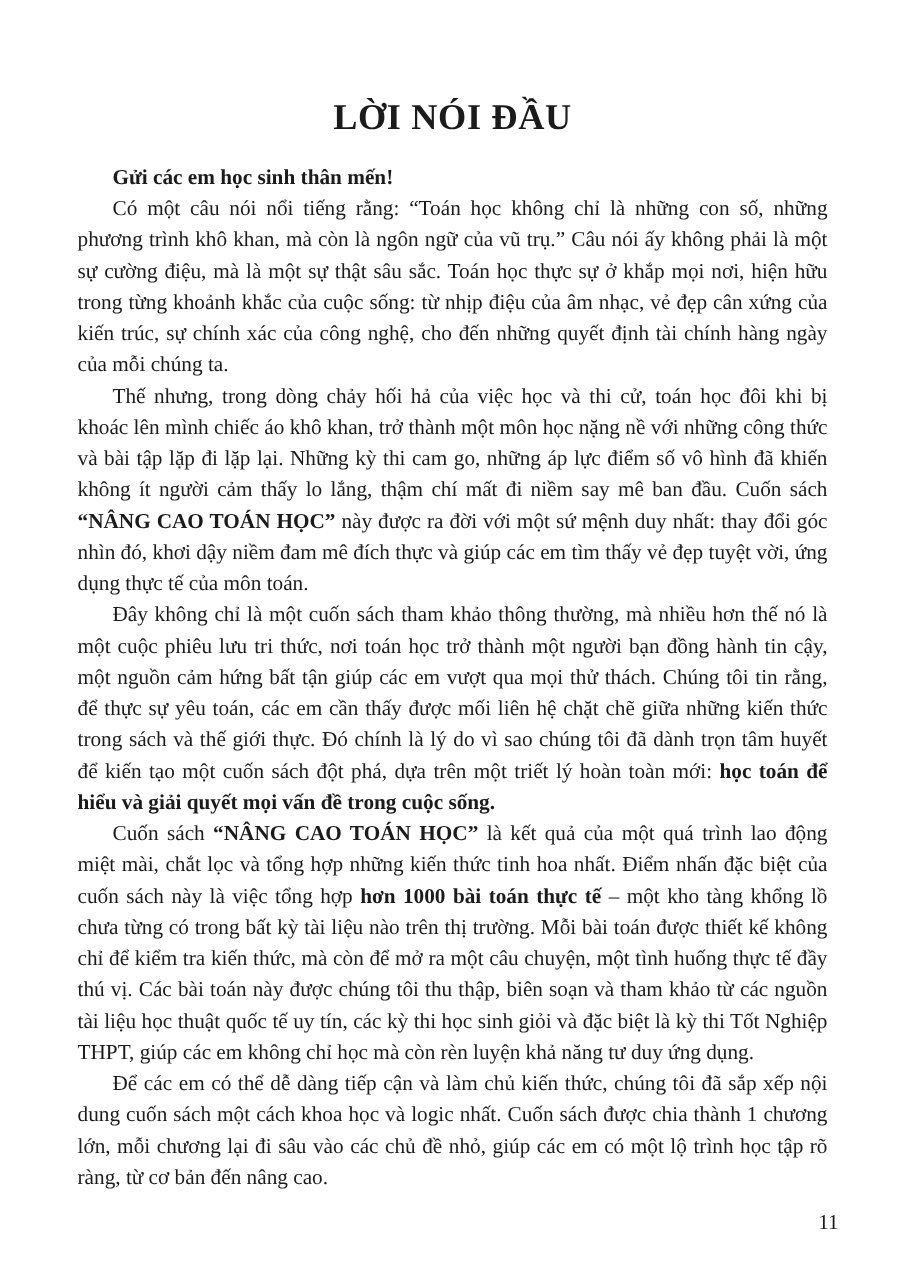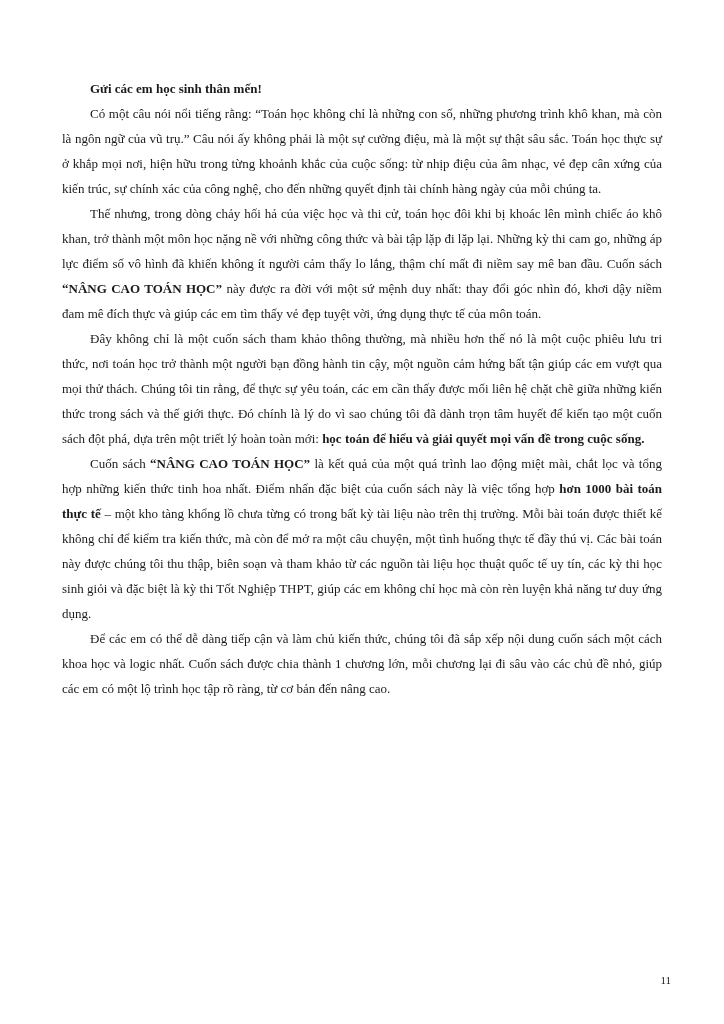--- a/index.html
+++ b/index.html
@@ -22,44 +22,45 @@
   .title {
     margin: 0 0 17px 0;
     font-size: 29px;
     line-height: 1.25;
     font-weight: bold;
     text-align: center;
     letter-spacing: 0.5px;
   }
   .para {
     margin: 0;
-    font-size: 13px;
+    font-size: 17px;
     line-height: 25px;
     text-align: justify;
     text-indent: 28px;
   }
   .salutation {
     font-weight: bold;
   }
   .bold-run {
     font-weight: bold;
   }
   .page-number {
     position: absolute;
     right: 53px;
     bottom: 38px;
-    font-size: 11px;
+    font-size: 17px;
     line-height: 1;
   }
 </style>
 </head>
 <body>
 
 <div class="page">
 
+  <h1 class="title">LỜI NÓI ĐẦU</h1>
 
   <p class="para salutation">Gửi các em học sinh thân mến!</p>
 
   <p class="para"><span>Có một câu nói nổi tiếng rằng: “Toán học không chỉ là những con số, những phương trình khô khan, mà còn là ngôn ngữ của vũ trụ.” Câu nói ấy không phải là một sự cường điệu, mà là một sự thật sâu sắc. Toán học thực sự ở khắp mọi nơi, hiện hữu trong từng khoảnh khắc của cuộc sống: từ nhịp điệu của âm nhạc, vẻ đẹp cân xứng của kiến trúc, sự chính xác của công nghệ, cho đến những quyết định tài chính hàng ngày của mỗi chúng ta.</span></p>
 
   <p class="para"><span>Thế nhưng, trong dòng chảy hối hả của việc học và thi cử, toán học đôi khi bị khoác lên mình chiếc áo khô khan, trở thành một môn học nặng nề với những công thức và bài tập lặp đi lặp lại. Những kỳ thi cam go, những áp lực điểm số vô hình đã khiến không ít người cảm thấy lo lắng, thậm chí mất đi niềm say mê ban đầu. Cuốn sách </span><span class="bold-run">“NÂNG CAO TOÁN HỌC”</span><span> này được ra đời với một sứ mệnh duy nhất: thay đổi góc nhìn đó, khơi dậy niềm đam mê đích thực và giúp các em tìm thấy vẻ đẹp tuyệt vời, ứng dụng thực tế của môn toán.</span></p>
 
   <p class="para"><span>Đây không chỉ là một cuốn sách tham khảo thông thường, mà nhiều hơn thế nó là một cuộc phiêu lưu tri thức, nơi toán học trở thành một người bạn đồng hành tin cậy, một nguồn cảm hứng bất tận giúp các em vượt qua mọi thử thách. Chúng tôi tin rằng, để thực sự yêu toán, các em cần thấy được mối liên hệ chặt chẽ giữa những kiến thức trong sách và thế giới thực. Đó chính là lý do vì sao chúng tôi đã dành trọn tâm huyết để kiến tạo một cuốn sách đột phá, dựa trên một triết lý hoàn toàn mới: </span><span class="bold-run">học toán để hiểu và giải quyết mọi vấn đề trong cuộc sống.</span></p>
 
   <p class="para"><span>Cuốn sách </span><span class="bold-run">“NÂNG CAO TOÁN HỌC”</span><span> là kết quả của một quá trình lao động miệt mài, chắt lọc và tổng hợp những kiến thức tinh hoa nhất. Điểm nhấn đặc biệt của cuốn sách này là việc tổng hợp </span><span class="bold-run">hơn 1000 bài toán thực tế</span><span> – một kho tàng khổng lồ chưa từng có trong bất kỳ tài liệu nào trên thị trường. Mỗi bài toán được thiết kế không chỉ để kiểm tra kiến thức, mà còn để mở ra một câu chuyện, một tình huống thực tế đầy thú vị. Các bài toán này được chúng tôi thu thập, biên soạn và tham khảo từ các nguồn tài liệu học thuật quốc tế uy tín, các kỳ thi học sinh giỏi và đặc biệt là kỳ thi Tốt Nghiệp THPT, giúp các em không chỉ học mà còn rèn luyện khả năng tư duy ứng dụng.</span></p>

